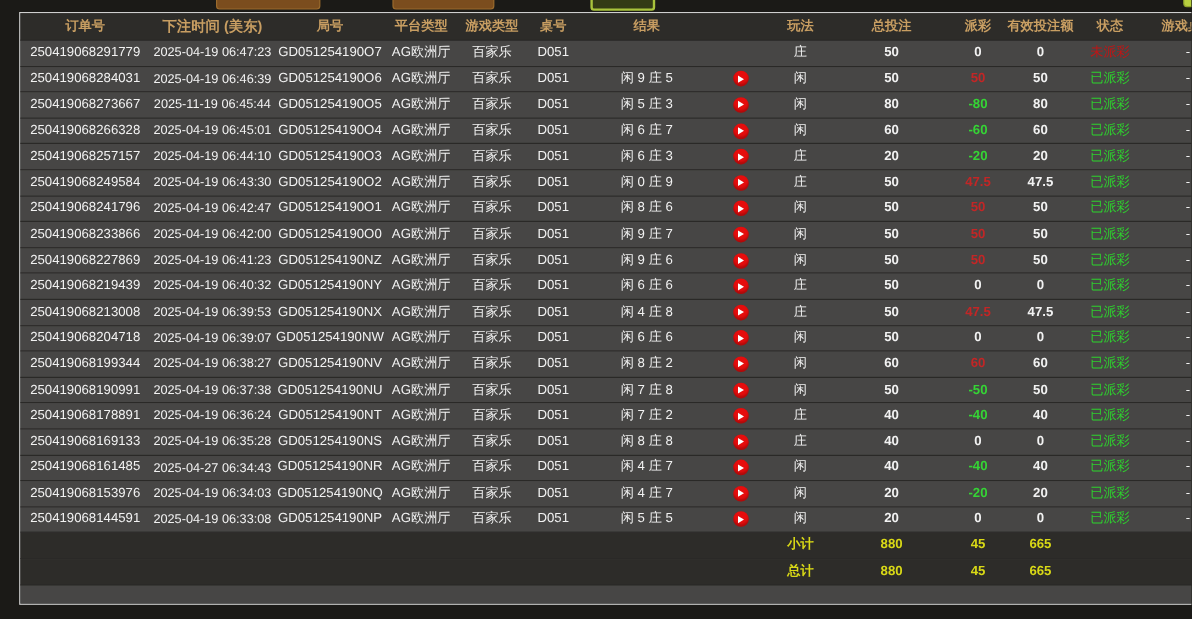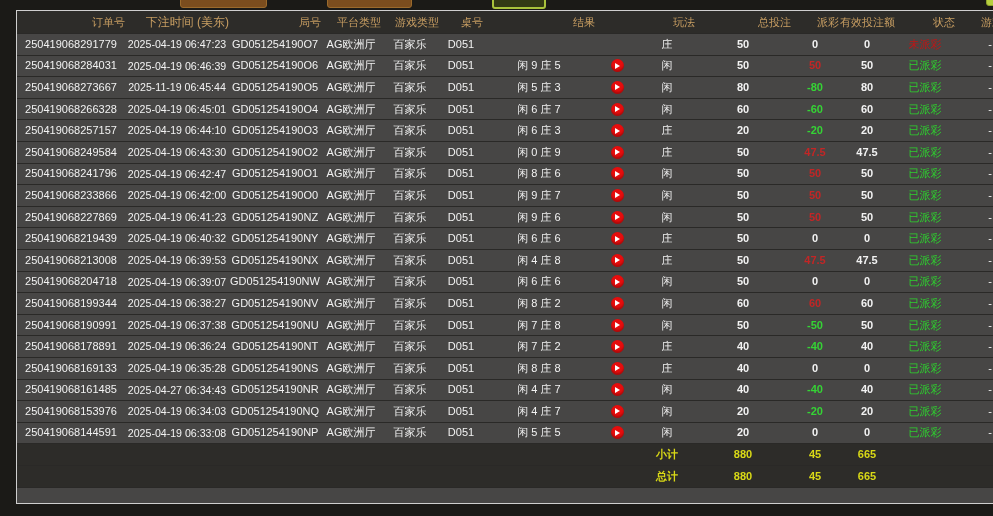--- a/index.html
+++ b/index.html
@@ -34,21 +34,21 @@
   .c-gametype{width:58px;}
   .c-tableno{width:44px;}
   .c-result{width:112px;}
   .c-play{width:44px;display:flex;justify-content:center;align-items:center;}
   .c-wanfa{width:56px;}
   .c-totalbet{width:96px;font-weight:bold;}
   .c-payout{width:48px;font-weight:bold;}
   .c-validbet{width:56px;font-weight:bold;}
   .c-status{width:60px;}
   .c-extra{width:70px;}
-  .header .cell{font-weight:normal;text-align:right;}
+  .header .cell{font-weight:bold;}
   .pay-pos{color:#c22626;}
   .pay-neg{color:#35d435;}
   .pay-zero{color:#f2f2f2;}
   .st-unpaid{color:#c01515;}
   .st-paid{color:#2ed02e;}
   .totals .cell{color:#d9d916;}
   
   .playbtn{width:13px;height:13px;border-radius:50%;background:#e60d0d;
            display:flex;align-items:center;justify-content:center;cursor:pointer;
            box-shadow:inset 0 -2px 2px rgba(0,0,0,.25);}

